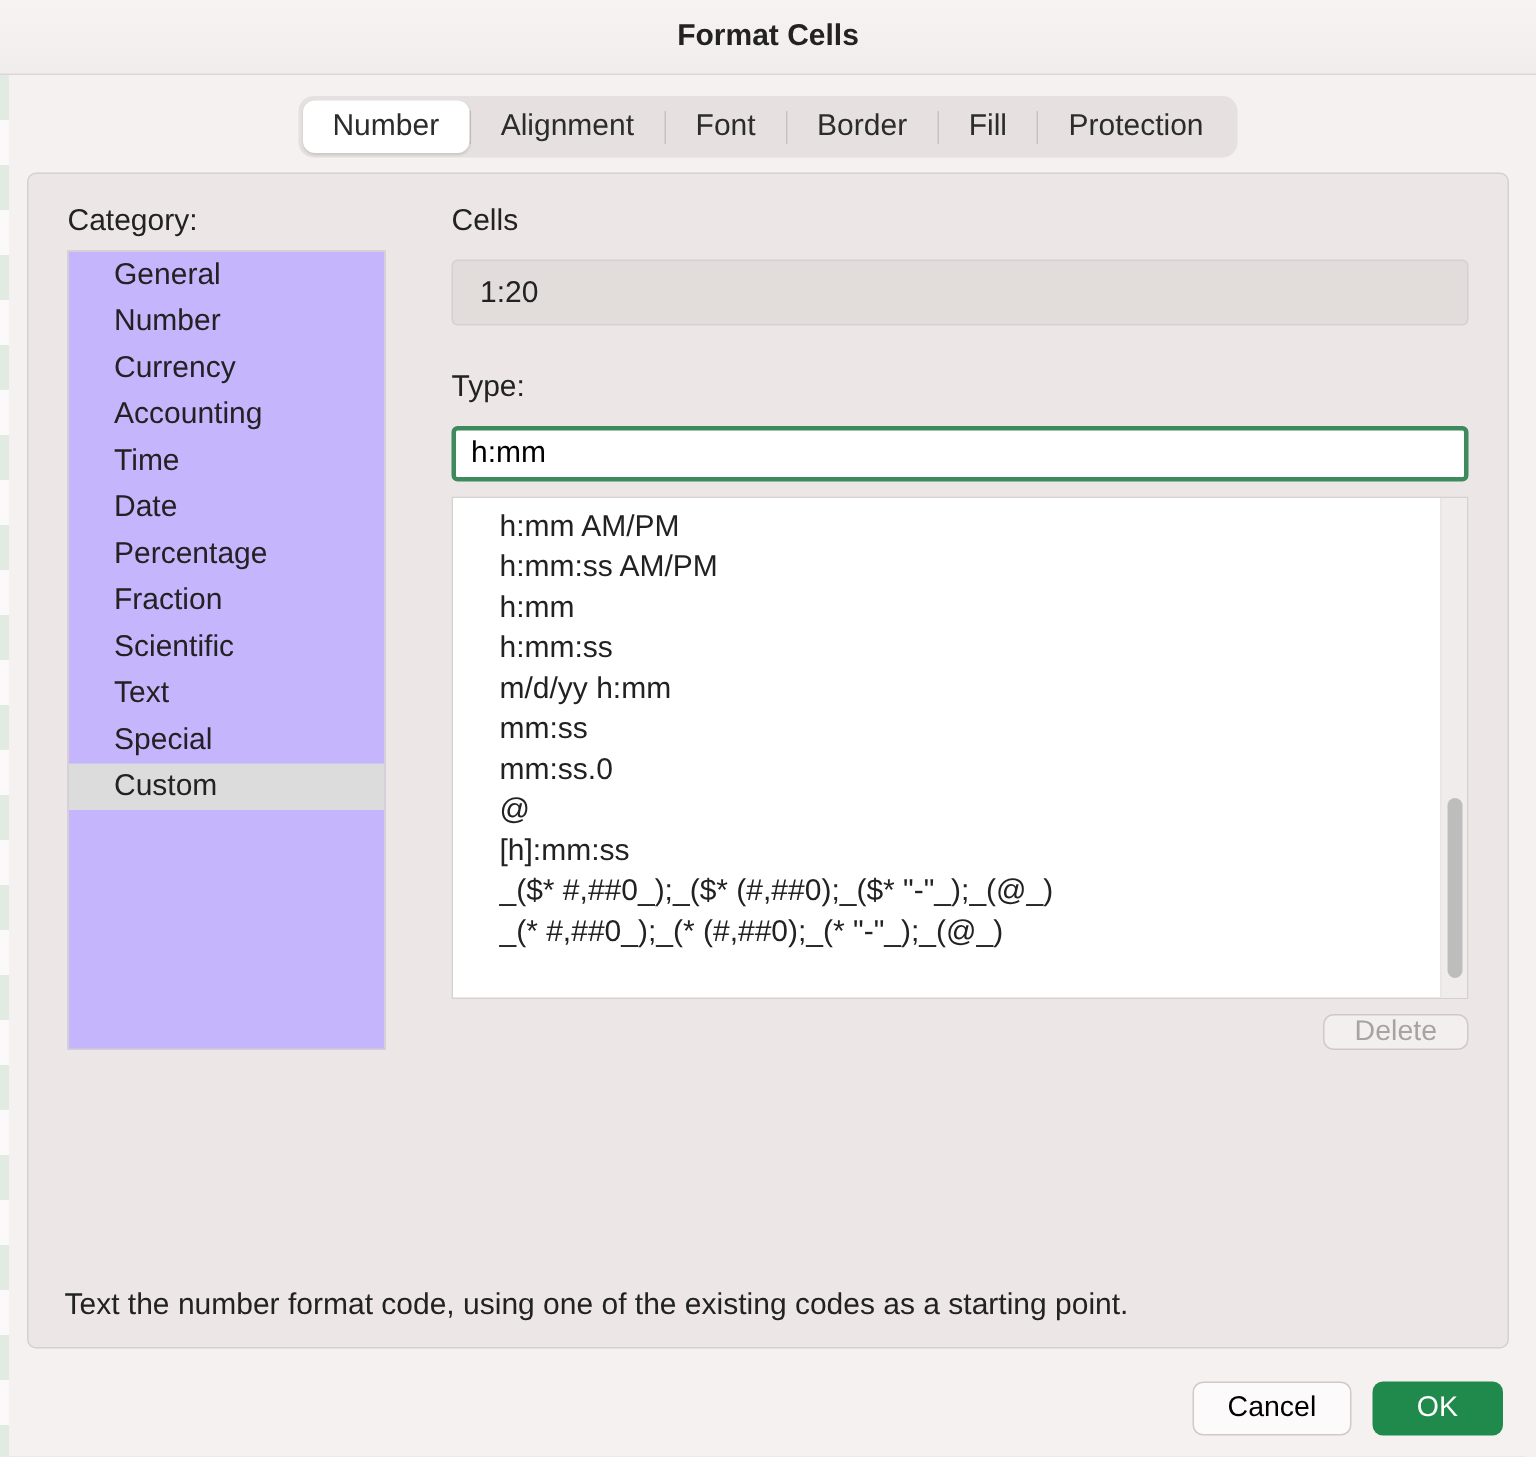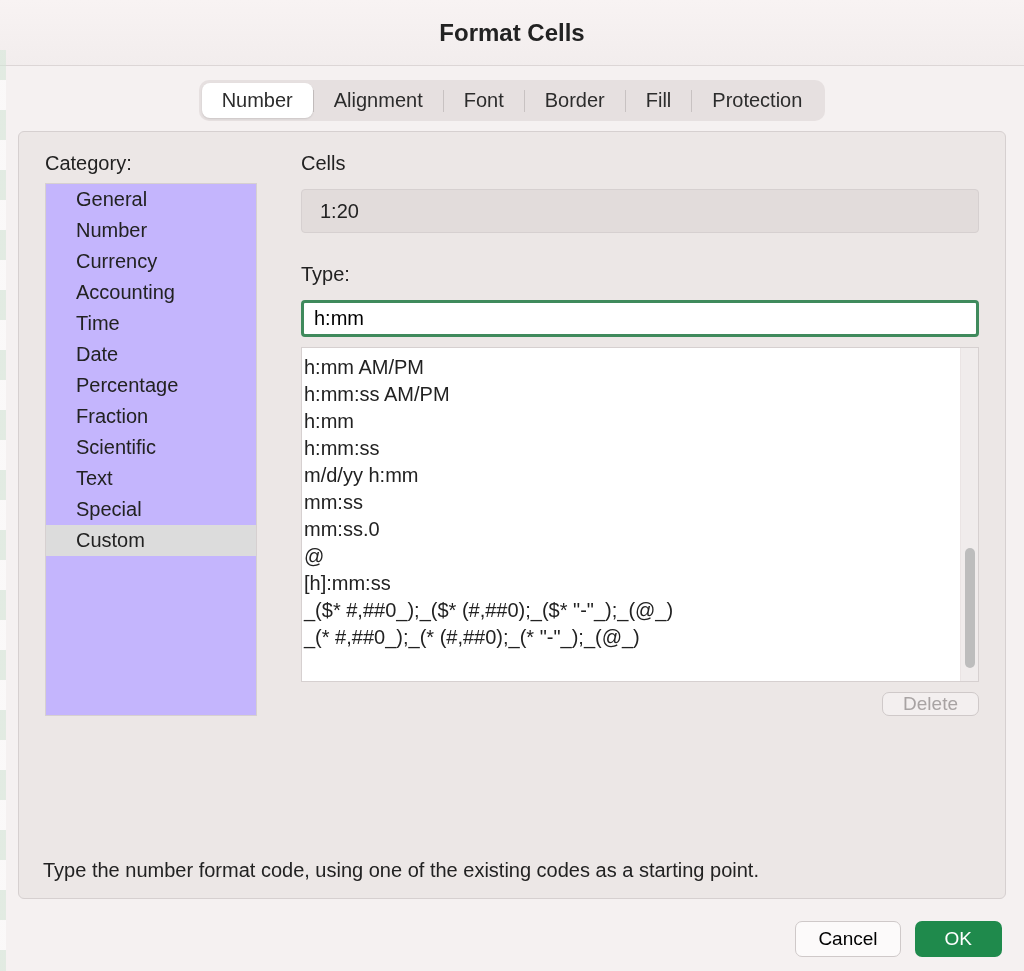--- a/index.html
+++ b/index.html
@@ -12,23 +12,23 @@
     background: #e6e8e6;
     overflow: hidden;
   }
   .dialog {
     width: 1024px; height: 971px;
     background: #f5f1f1;
     display: flex; flex-direction: column;
     position: relative;
   }
   .titlebar {
-    height: 66px;
+    height: 50px;
     display: flex; align-items: center; justify-content: center;
-    font-weight: 600; font-size: 24px;
+    font-weight: 600; font-size: 20px;
     border-bottom: 1px solid #dcd6d6;
     background: linear-gradient(#f8f3f3,#f2eded);
   }
   .body {
     flex: 1; display: flex; flex-direction: column;
     padding: 10px 18px 12px 18px;
   }
   
   .tabstrip {
     display: flex; justify-content: center;
@@ -129,21 +129,21 @@
     height: 335px;
     display: flex;
     position: relative;
   }
   .format-list {
     flex: 1;
     overflow: hidden;
     padding: 6px 0;
   }
   .format-item {
-    padding: 2px 2px;
+    padding: 2px 31px;
     font-size: 20px;
     white-space: nowrap;
     cursor: default;
   }
   .fake-scrollbar {
     width: 18px;
     background: #f0ecec;
     position: relative;
     border-left: 1px solid #eae4e4;
   }
@@ -269,21 +269,21 @@
               <div class="fake-thumb"></div>
             </div>
           </div>
 
           <div class="delete-row">
             <button class="btn disabled">Delete</button>
           </div>
         </div>
       </div>
 
-      <div class="hint">Type the number format code, using one of the existing codes as a starting point.</div>
+      <div class="hint">Text the number format code, using one of the existing codes as a starting point.</div>
     </div>
   </div>
 
   <div class="footer">
     <button class="btn btn-default">Cancel</button>
     <button class="btn btn-primary">OK</button>
   </div>
 </div>
 
 </body></html>

